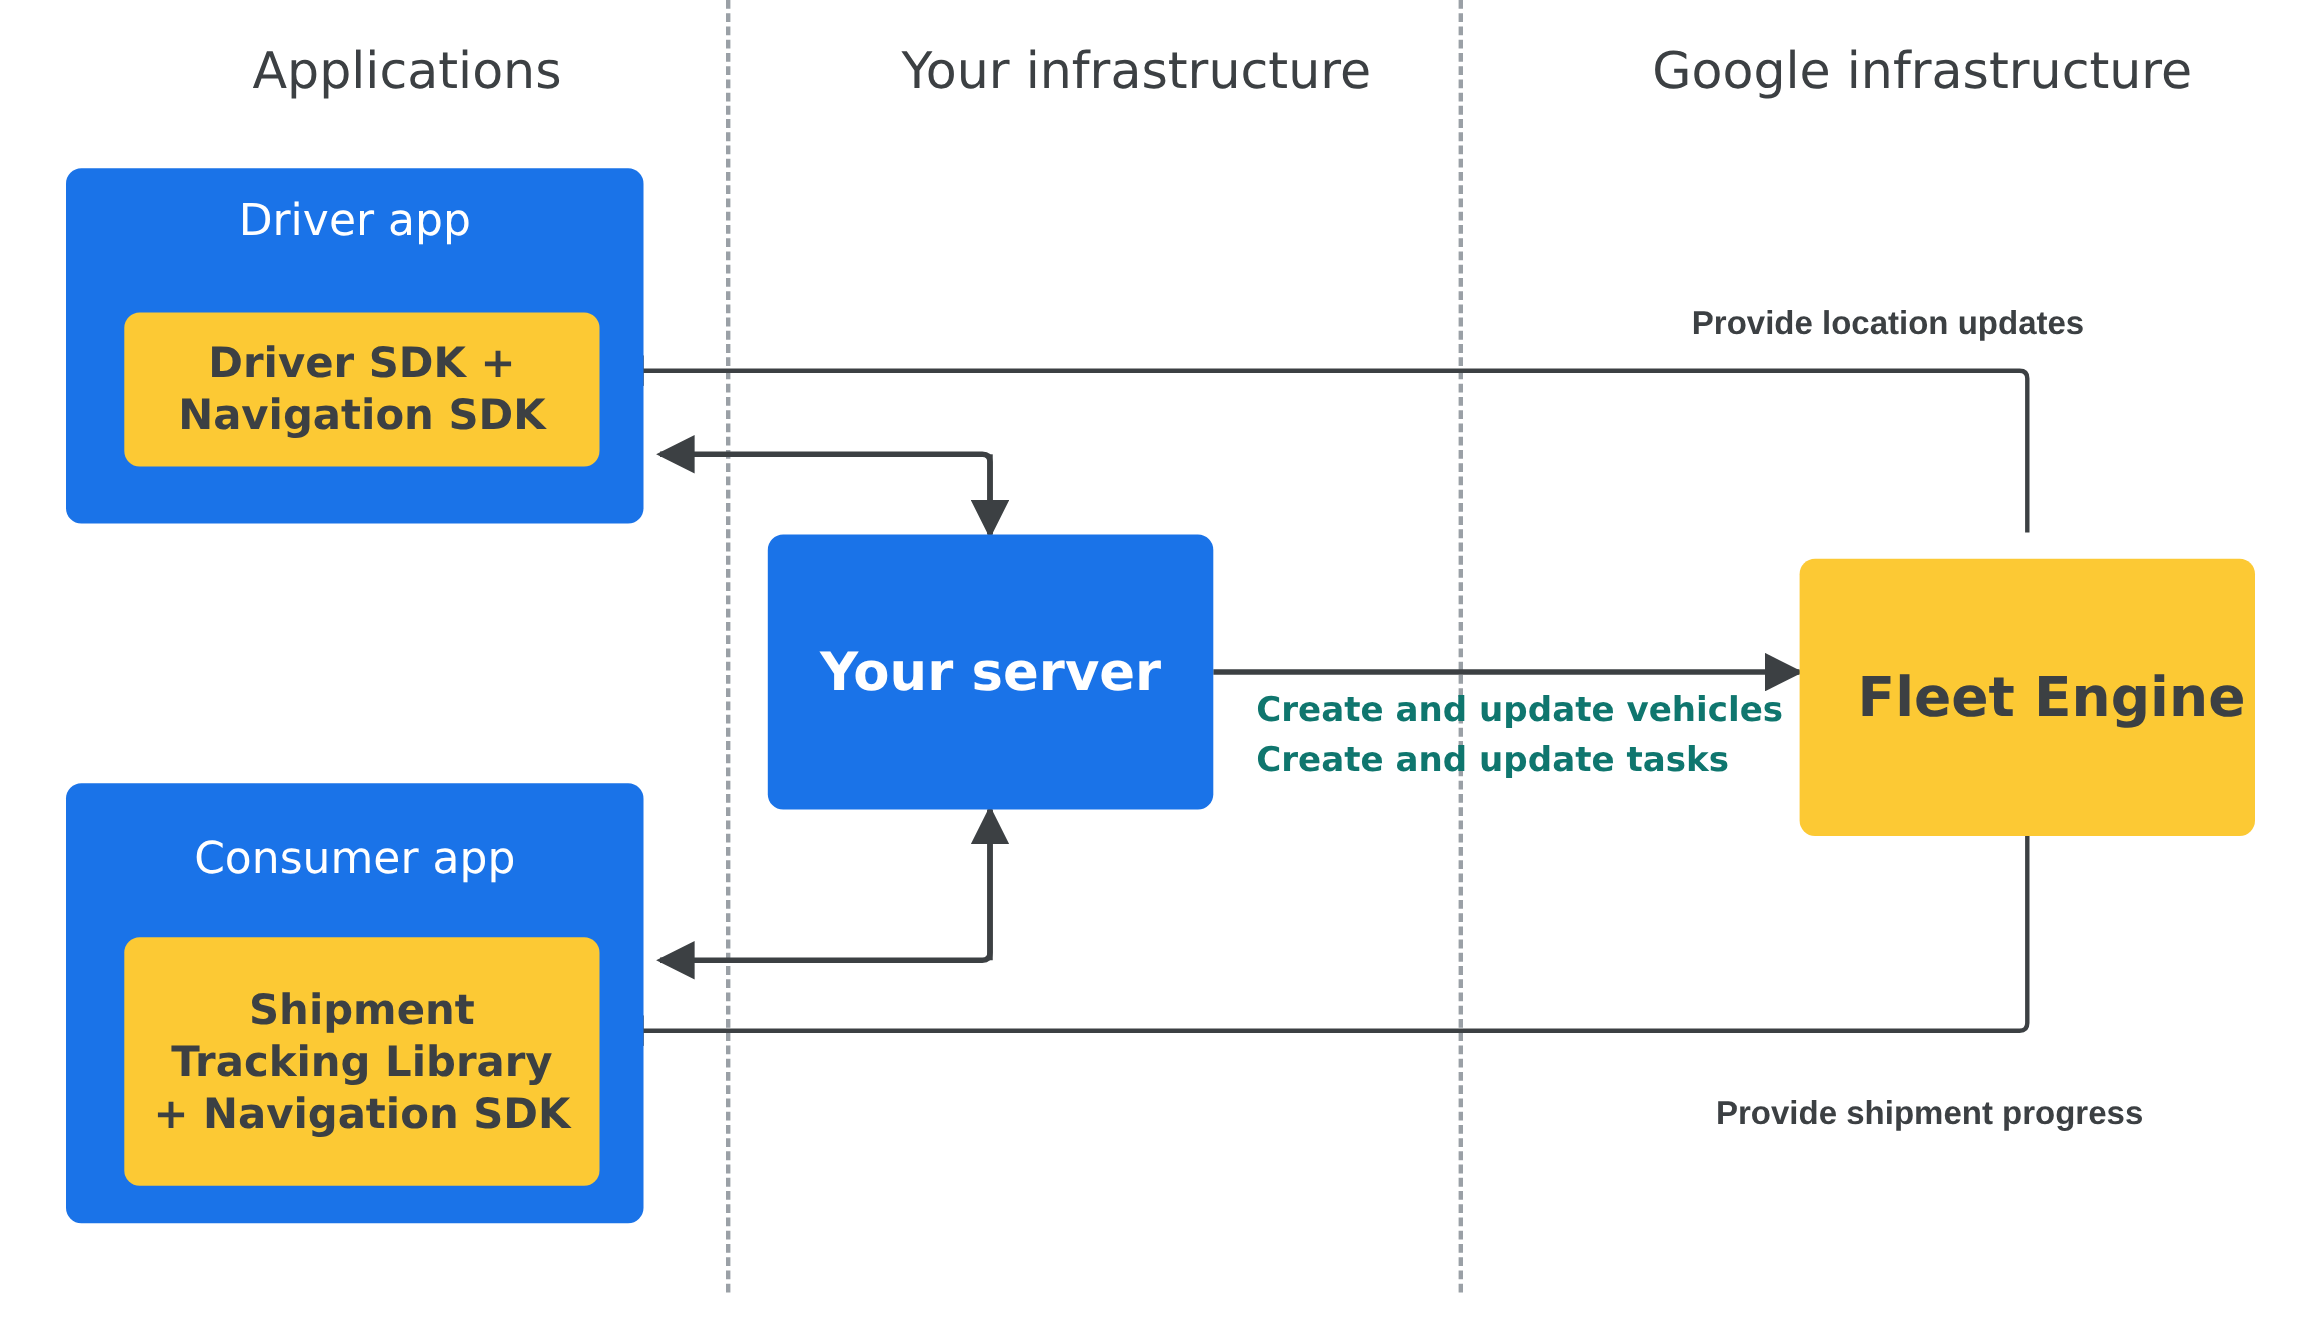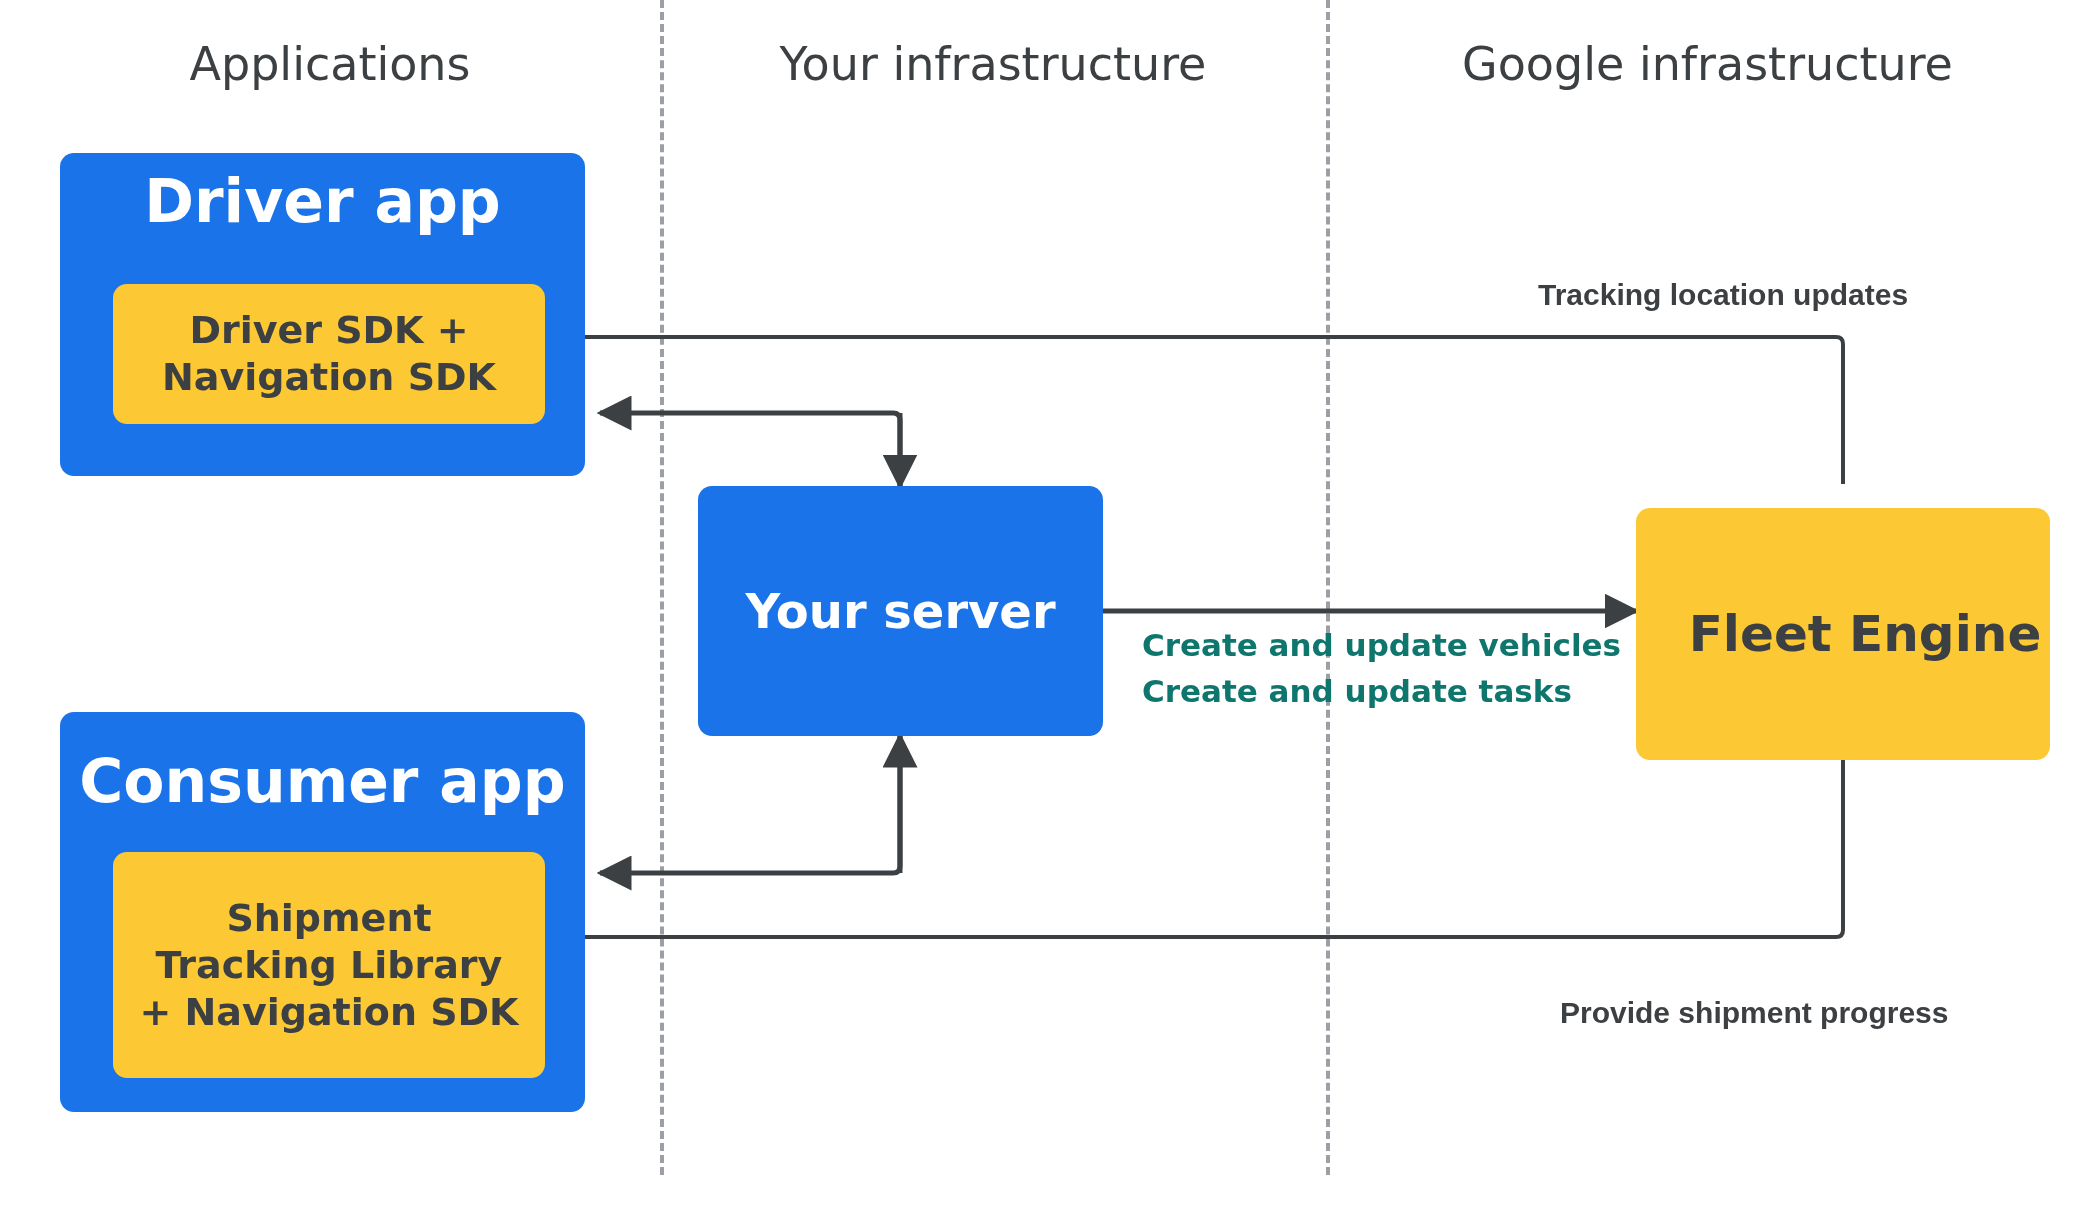--- a/index.html
+++ b/index.html
@@ -22,20 +22,21 @@
   .col-heading {
     position: absolute;
     top: 36px;
     text-align: center;
     font-family: "DejaVu Sans", sans-serif;
     font-weight: 400;
     font-size: 46px;
     line-height: 56px;
     color: #3c4043;
     white-space: nowrap;
+    margin-left: 40px;
   }
   #heading-applications { left: 0px;    width: 660px; }
   #heading-your-infra   { left: 660px;  width: 666px; }
   #heading-google-infra { left: 1326px; width: 763px; }
 
   
   .divider {
     position: absolute;
     top: 0;
     width: 0;
@@ -62,22 +63,22 @@
     background: #fcc934;
     border-radius: 14px;
     margin-top: 24px;
   }
   .app-title {
     position: absolute;
     left: 0; right: 0;
     text-align: center;
     color: #ffffff;
     font-family: "DejaVu Sans", sans-serif;
-    font-weight: 700;
-    font-size: 60px;
+    font-weight: 400;
+    font-size: 40px;
     line-height: 52px;
     white-space: nowrap;
   }
   .sdk-label {
     color: #3c4043;
     font-family: "DejaVu Sans", sans-serif;
     font-weight: 700;
     font-size: 38px;
     line-height: 47px;
     padding: 0 10px;
@@ -205,21 +206,21 @@
   </div>
 
   <div class="box box-blue" id="box-your-server">
     <div id="your-server-label">Your server</div>
   </div>
 
   <div class="box box-yellow" id="box-fleet-engine">
     <div id="fleet-engine-label">Fleet Engine</div>
   </div>
 
-  <div class="edge-label" id="label-location-updates">Tracking location updates</div>
+  <div class="edge-label" id="label-location-updates">Provide location updates</div>
 
   <div class="edge-label" id="label-shipment-progress">Provide shipment progress</div>
 
   <div class="edge-label-stack" id="label-create-update">
     <div>Create and update vehicles</div>
     <div>Create and update tasks</div>
   </div>
 
 </div>
 

